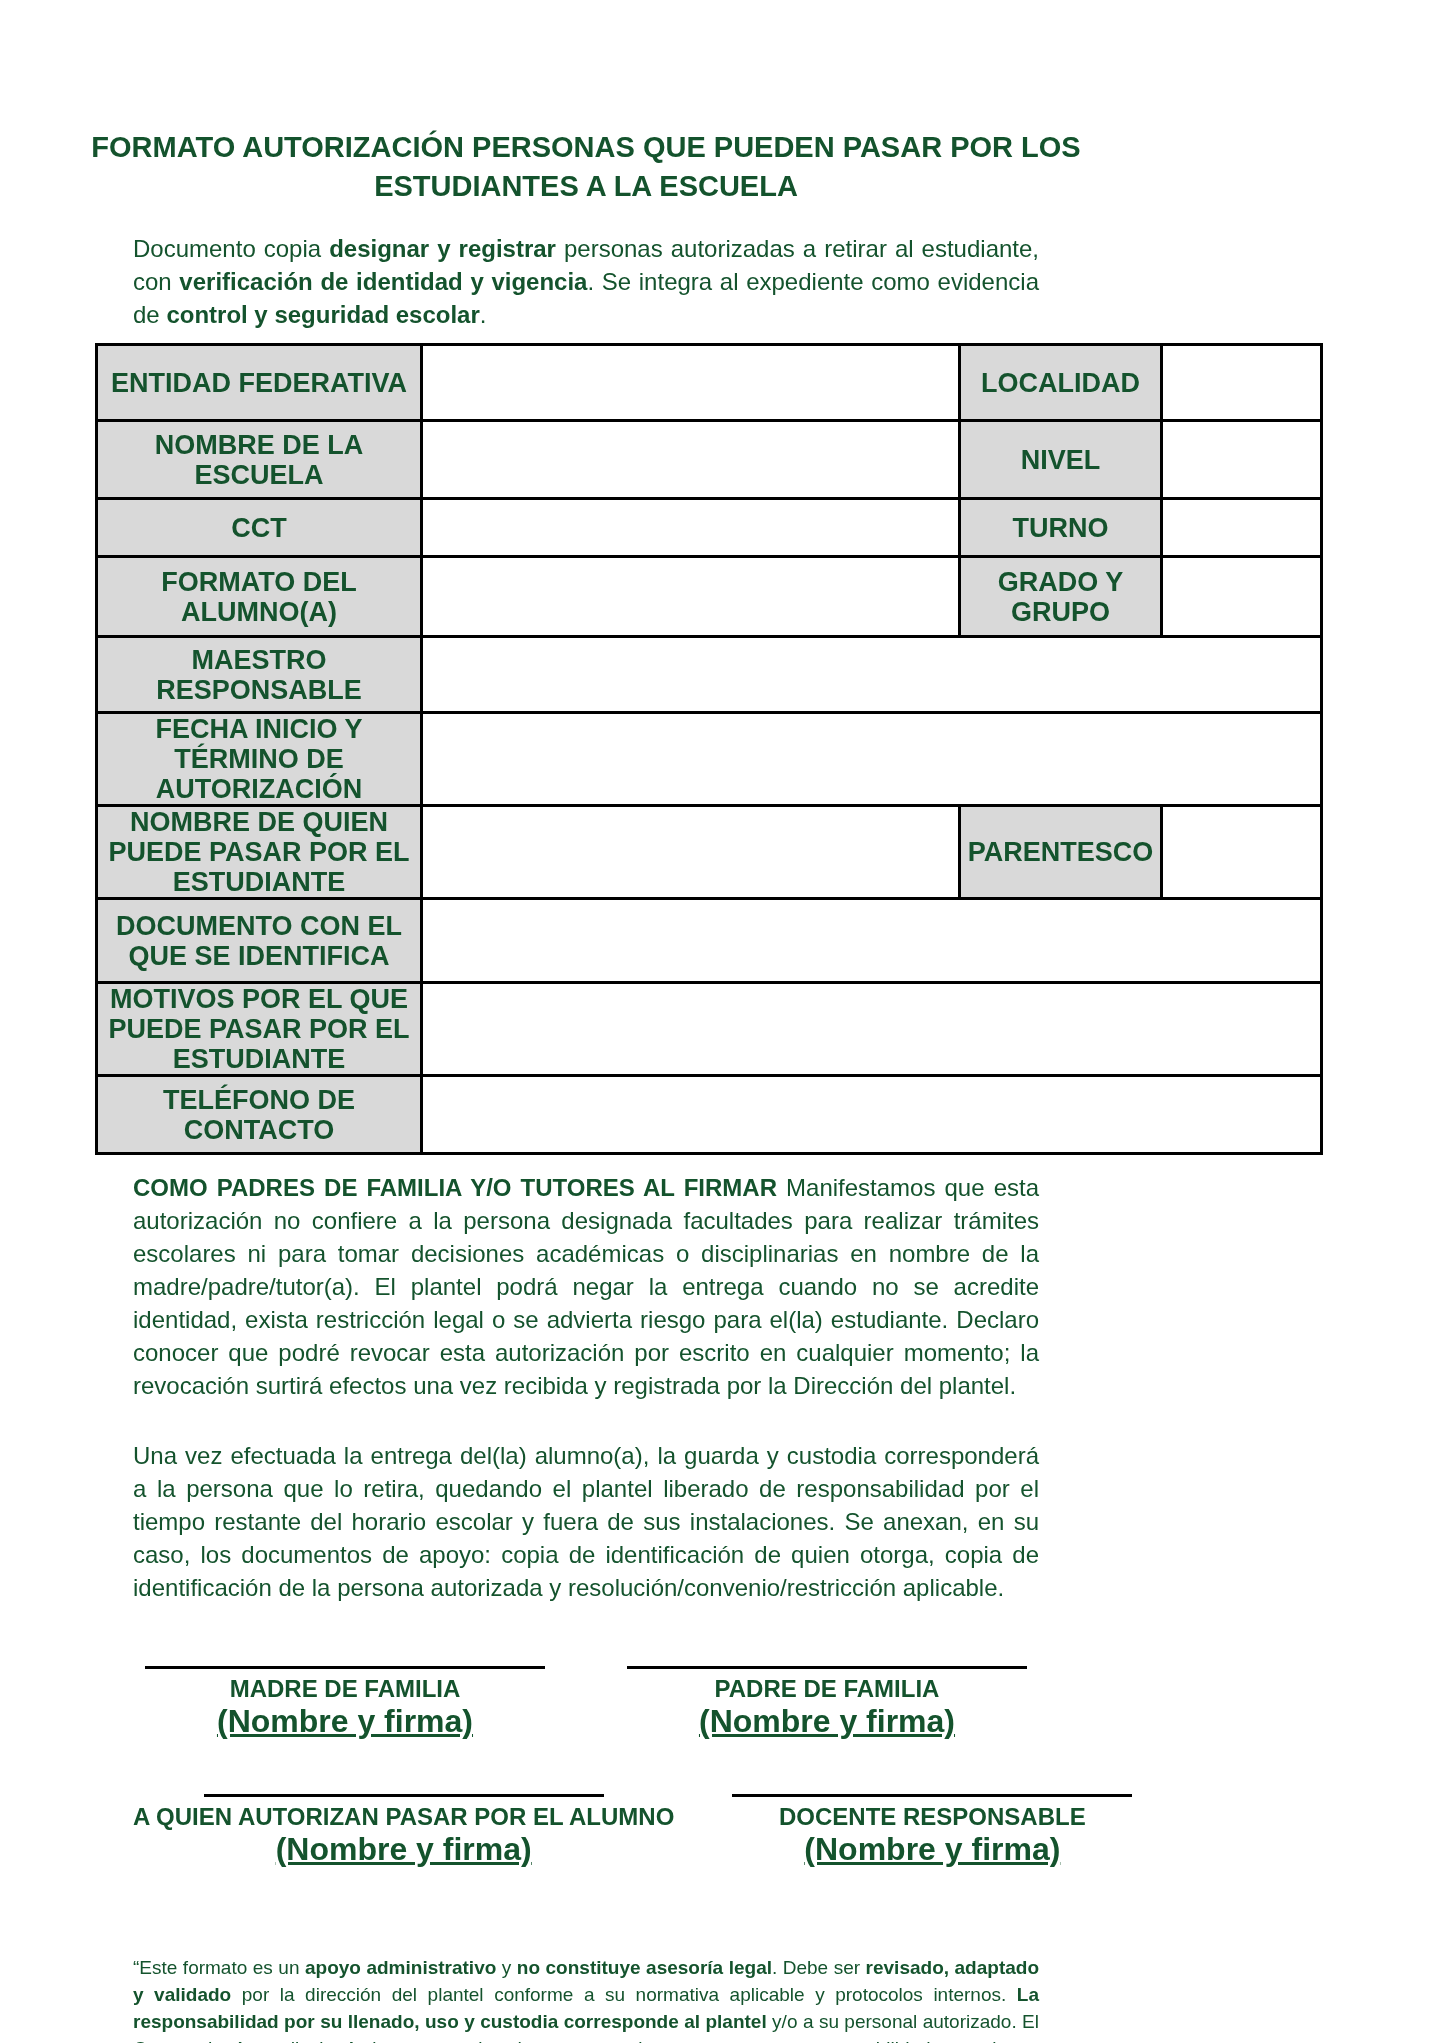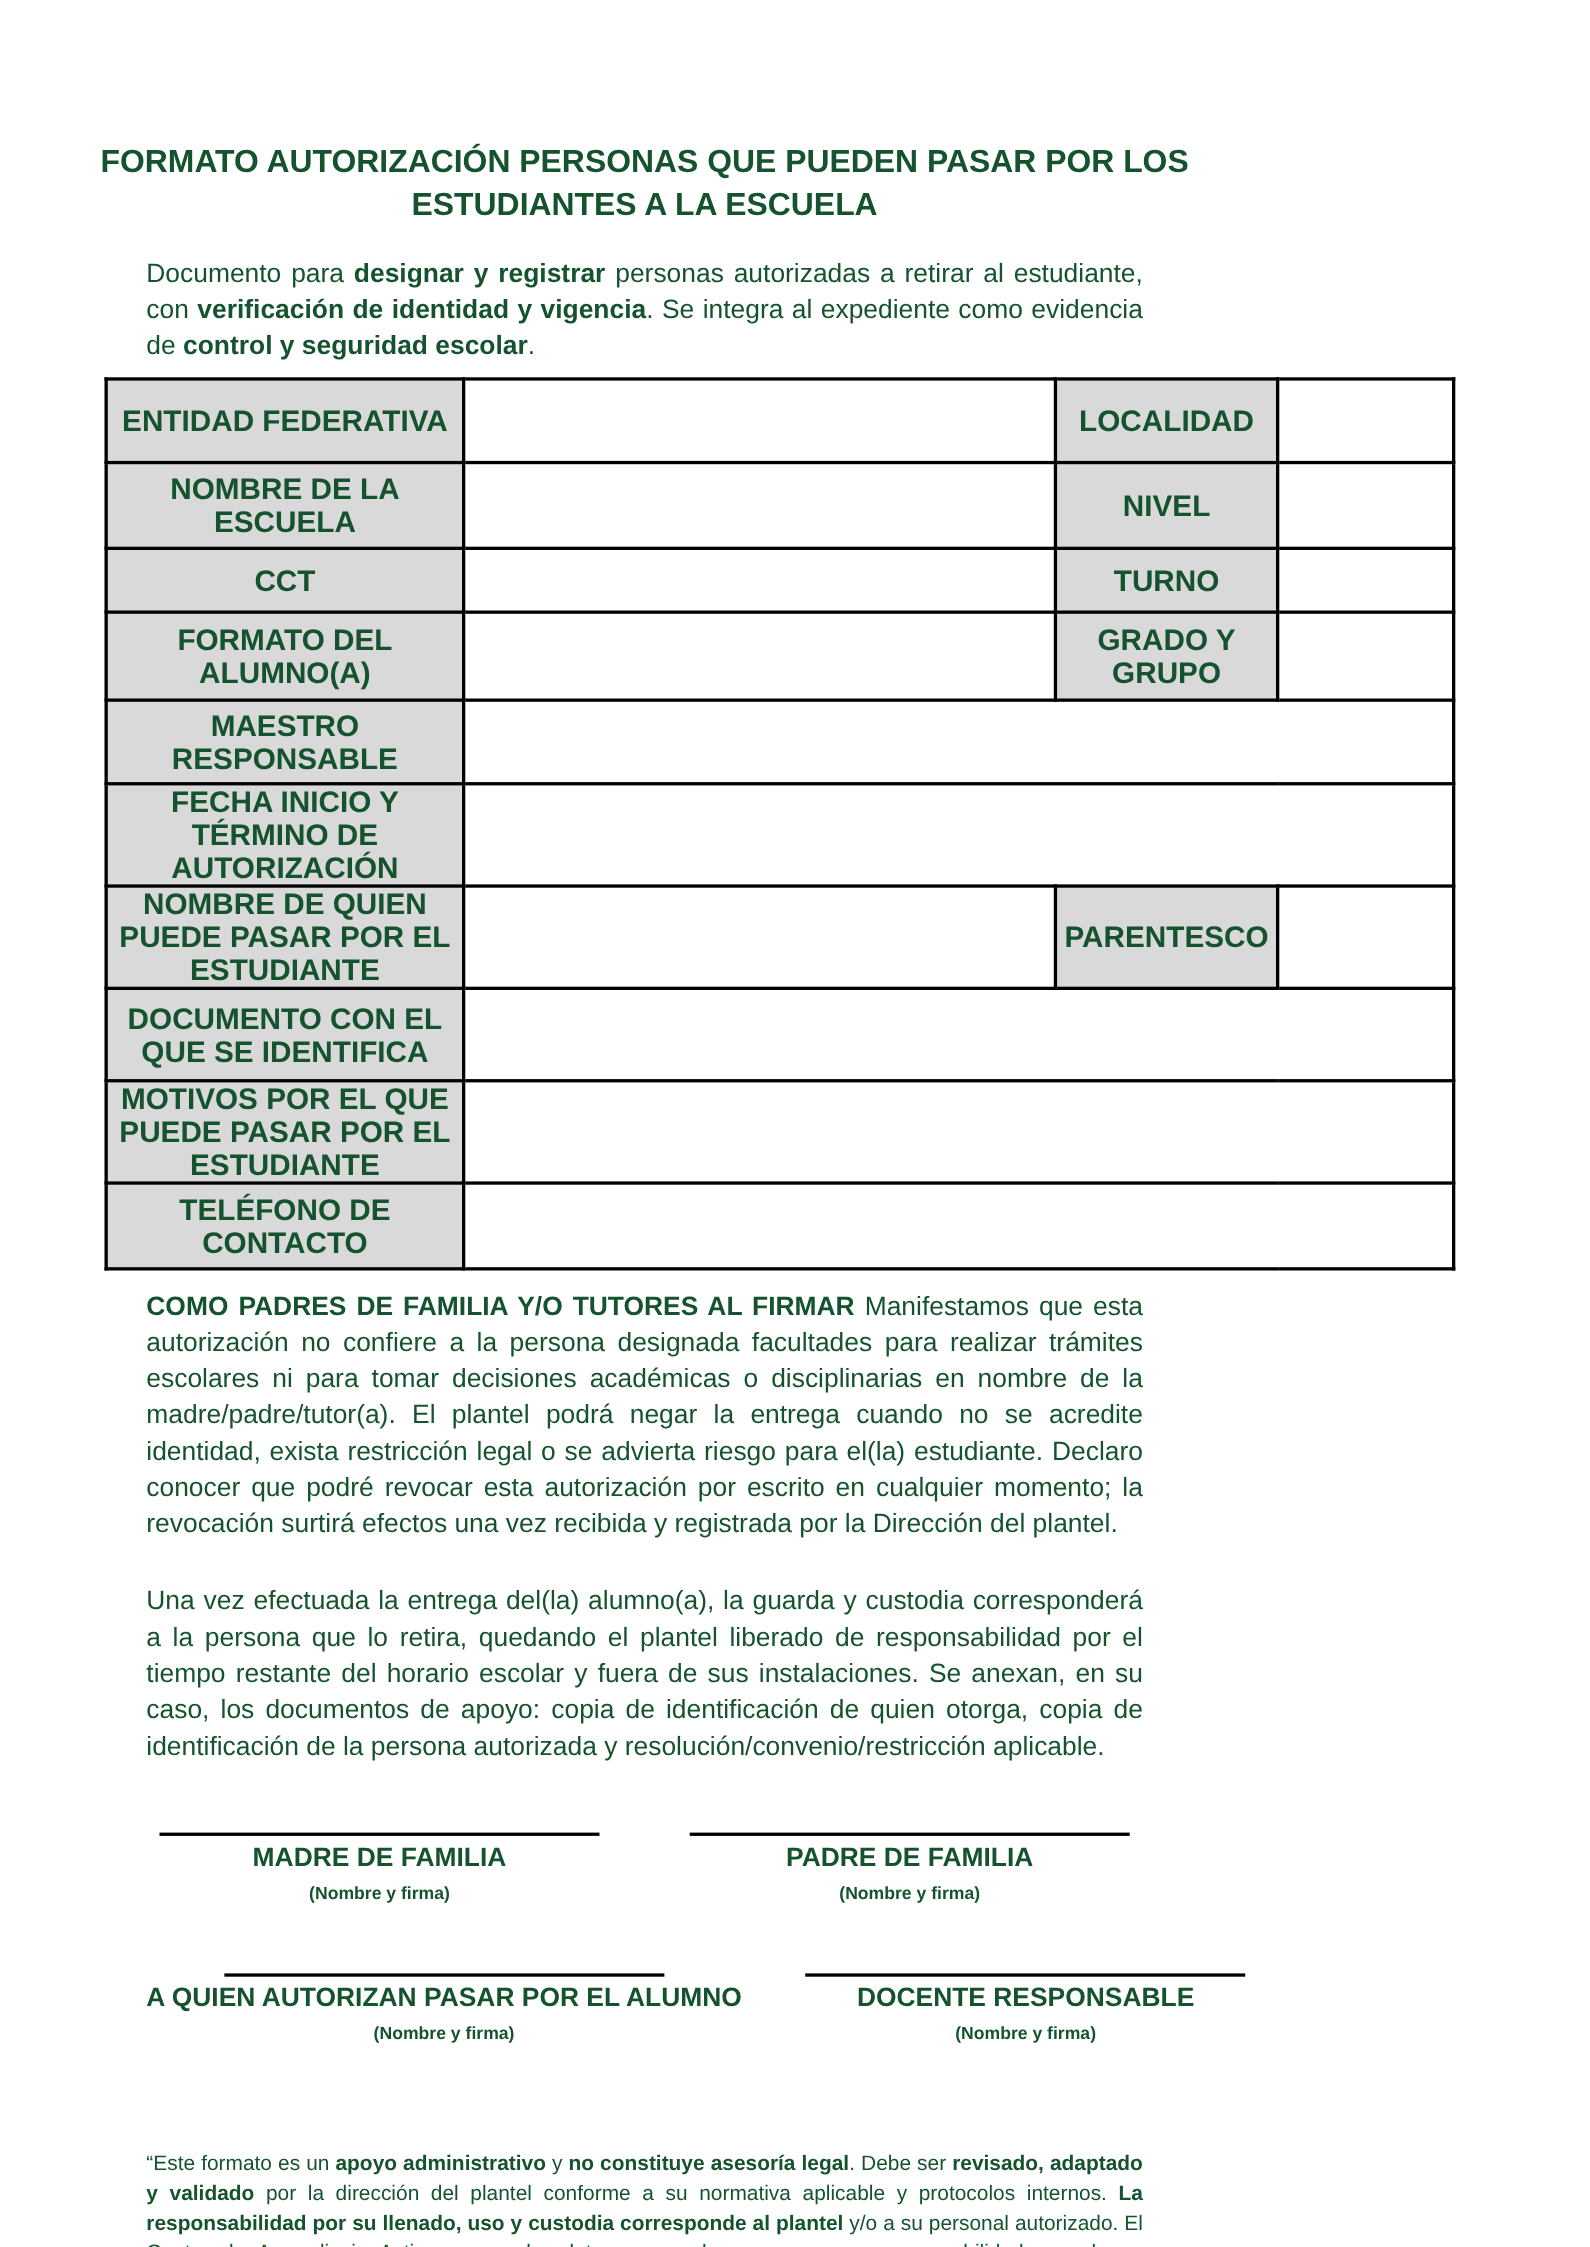--- a/index.html
+++ b/index.html
@@ -66,41 +66,42 @@
   }
   .sig-title {
     font-weight: bold;
     font-size: 24px;
     line-height: 33px;
     margin-top: 3px;
     white-space: nowrap;
   }
   .sig-sub {
     font-weight: bold;
-    font-size: 16px;
+    font-size: 32px;
     line-height: 33px;
+    text-decoration: underline;
   }
   .footer {
     margin: 88px 133px 0 133px;
     font-size: 19px;
     line-height: 27px;
     text-align: justify;
   }
 </style>
 </head>
 <body>
 
 <div class="page">
 
   <div class="title">
     <span>FORMATO AUTORIZACIÓN PERSONAS QUE PUEDEN PASAR POR LOS</span>
     <span>ESTUDIANTES A LA ESCUELA</span>
   </div>
 
-  <p class="intro"><span>Documento para </span><b>designar y registrar</b><span> personas autorizadas a retirar al estudiante, con </span><b>verificación de identidad y vigencia</b><span>. Se integra al expediente como evidencia de </span><b>control y seguridad escolar</b><span>.</span></p>
+  <p class="intro"><span>Documento copia </span><b>designar y registrar</b><span> personas autorizadas a retirar al estudiante, con </span><b>verificación de identidad y vigencia</b><span>. Se integra al expediente como evidencia de </span><b>control y seguridad escolar</b><span>.</span></p>
 
   <div class="tbl-wrap">
     <table class="form">
       <colgroup>
         <col style="width:325px">
           <col style="width:538px">
           <col style="width:202px">
           <col style="width:160px">
       </colgroup>
       <tbody>

